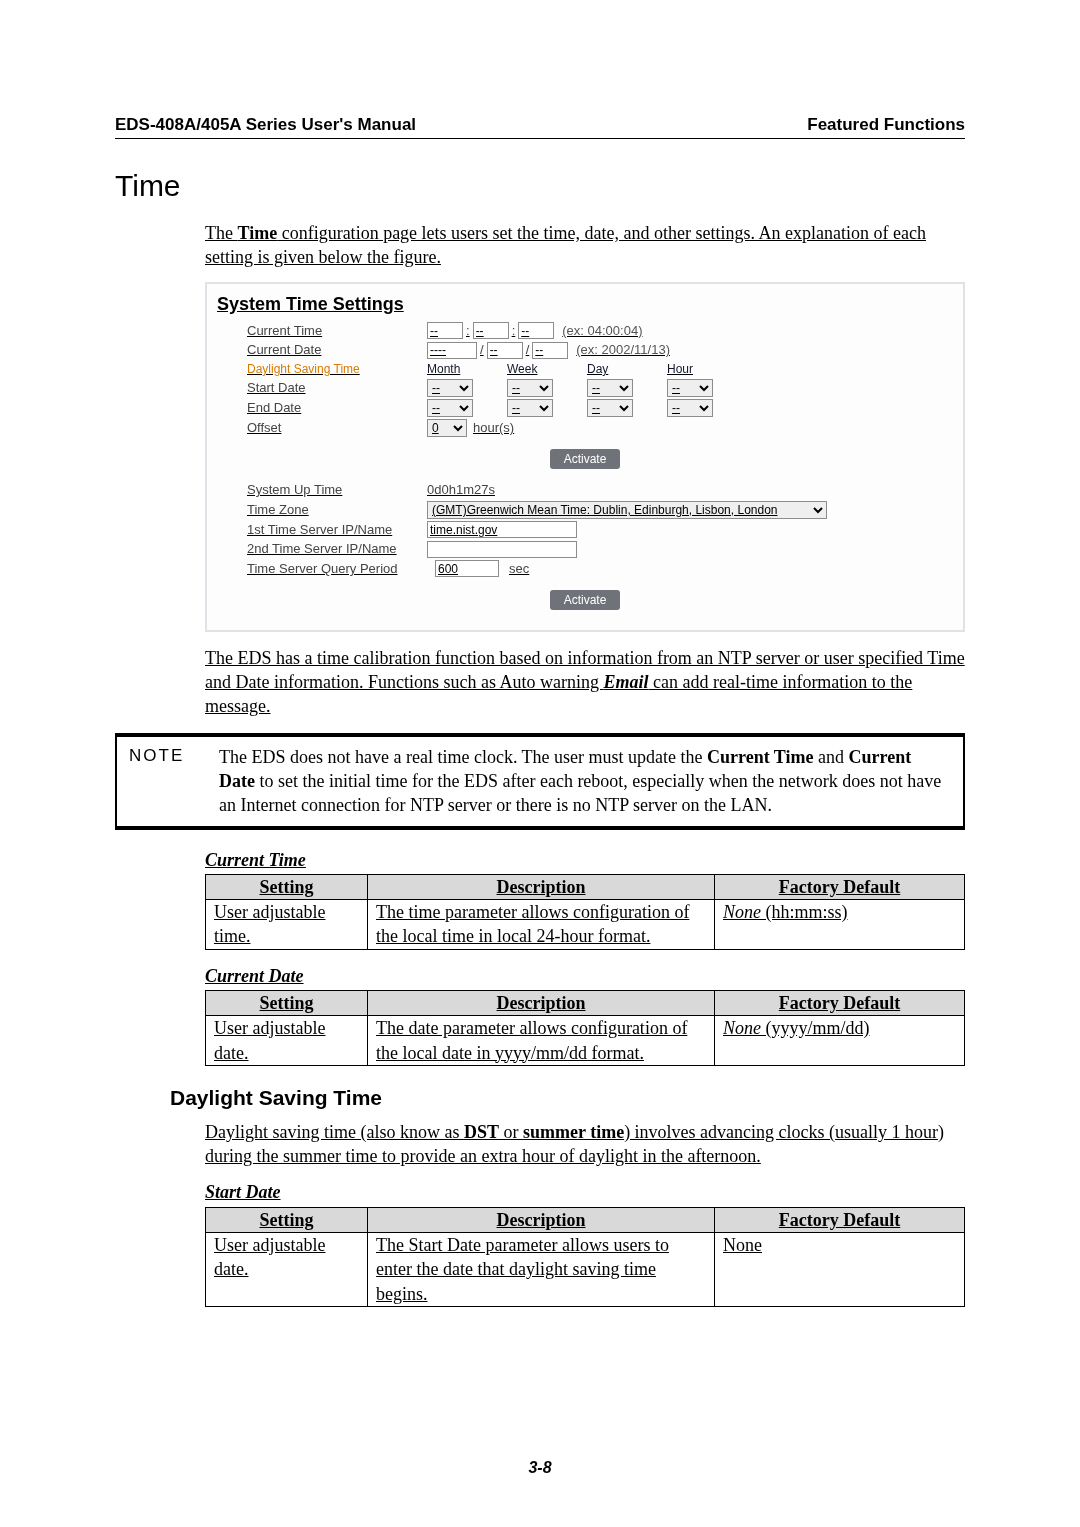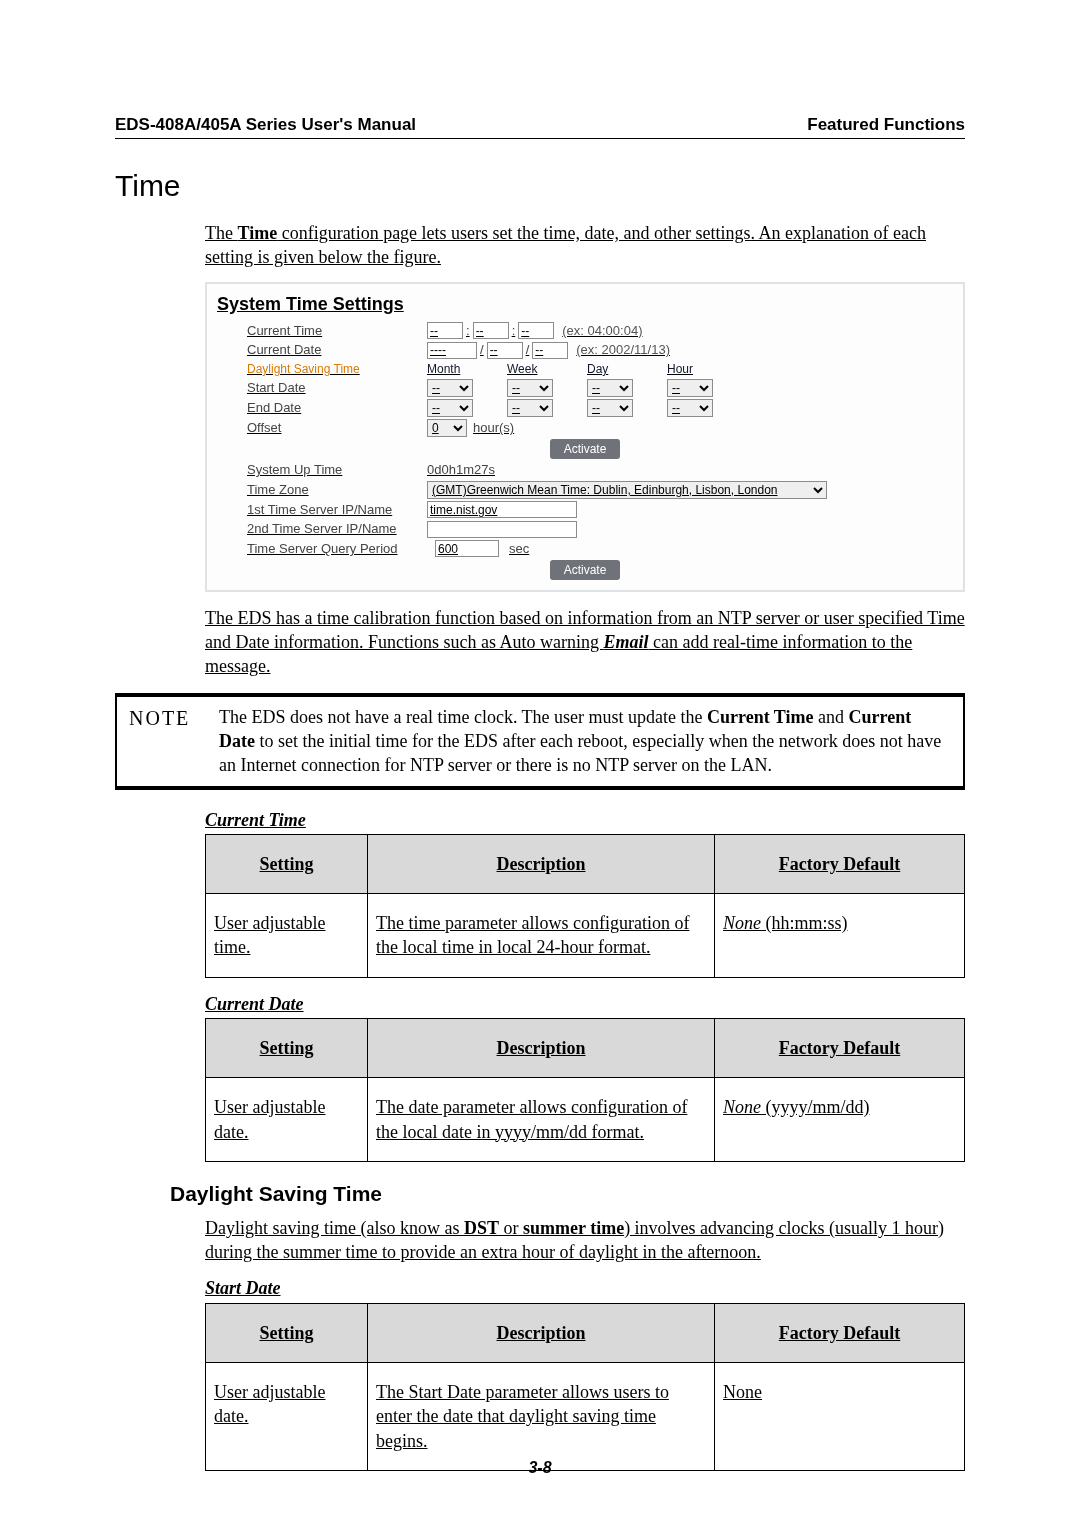--- a/index.html
+++ b/index.html
@@ -88,61 +88,61 @@
     font-size: 12px;
   }
   .sys-shot .btn-activate {
     display: inline-block;
     background: #6f7278;
     color: #fff;
     font-family: Arial, Helvetica, sans-serif;
     font-size: 12px;
     padding: 2px 14px;
     border-radius: 3px;
-    margin: 0 auto;
+    margin: 10px auto;
   }
   .sys-shot .btnrow { text-align: center; }
 
   
   .note-box {
     border-top: 4px solid #000;
     border-bottom: 4px solid #000;
     border-left: 2px solid #000;
     border-right: 2px solid #000;
     padding: 8px 12px;
     margin: 14px 0 18px 0;
     display: flex;
     font-size: 18px;
     line-height: 1.35;
   }
   .note-box .note-label {
-    font-family: Liberation Serif, serif;
+    font-family: Liberation Sans, sans-serif;
     letter-spacing: 2px;
-    font-size: 20px;
+    font-size: 17px;
     width: 90px;
     flex-shrink: 0;
   }
   .note-box .note-body { flex: 1; }
 
   
   .tbl-title {
     font-style: italic;
     font-weight: bold;
     font-size: 18px;
     margin: 6px 0 2px 0;
   }
   table.settings {
     border-collapse: collapse;
     width: 100%;
     font-size: 18px;
     margin-bottom: 14px;
   }
   table.settings th, table.settings td {
     border: 1px solid #000;
-    padding: 17px 8px;
+    padding: 0 8px;
     vertical-align: top;
     text-align: left;
   }
   table.settings th {
     background: #d9d9d9;
     font-weight: bold;
     text-align: center;
   }
   table.settings td.col-set { width: 145px; }
   table.settings td.col-desc { width: 330px; }

